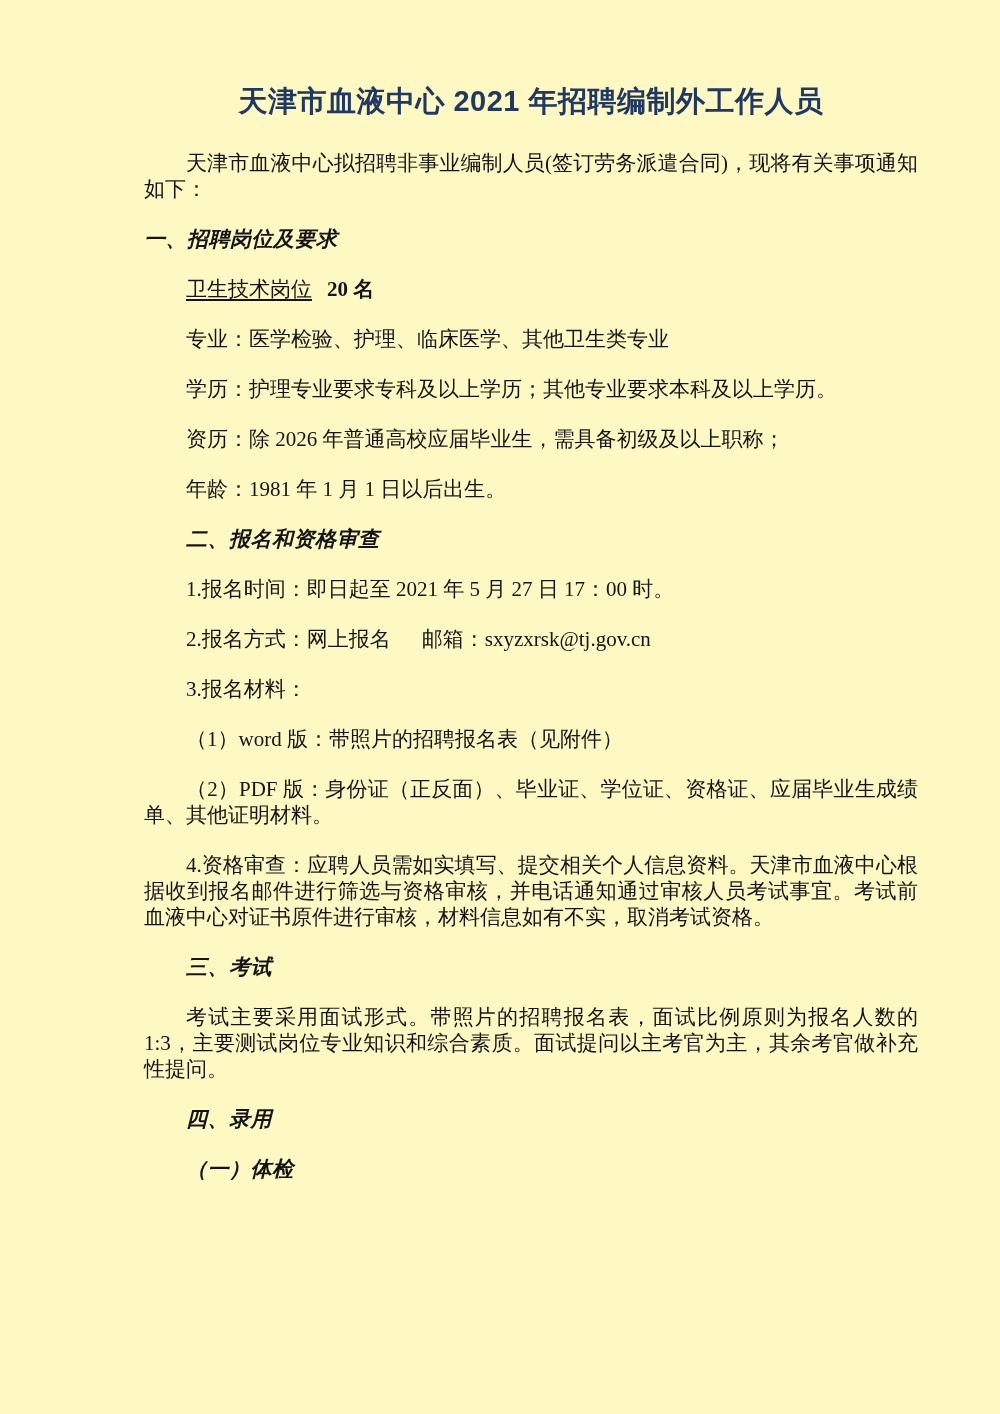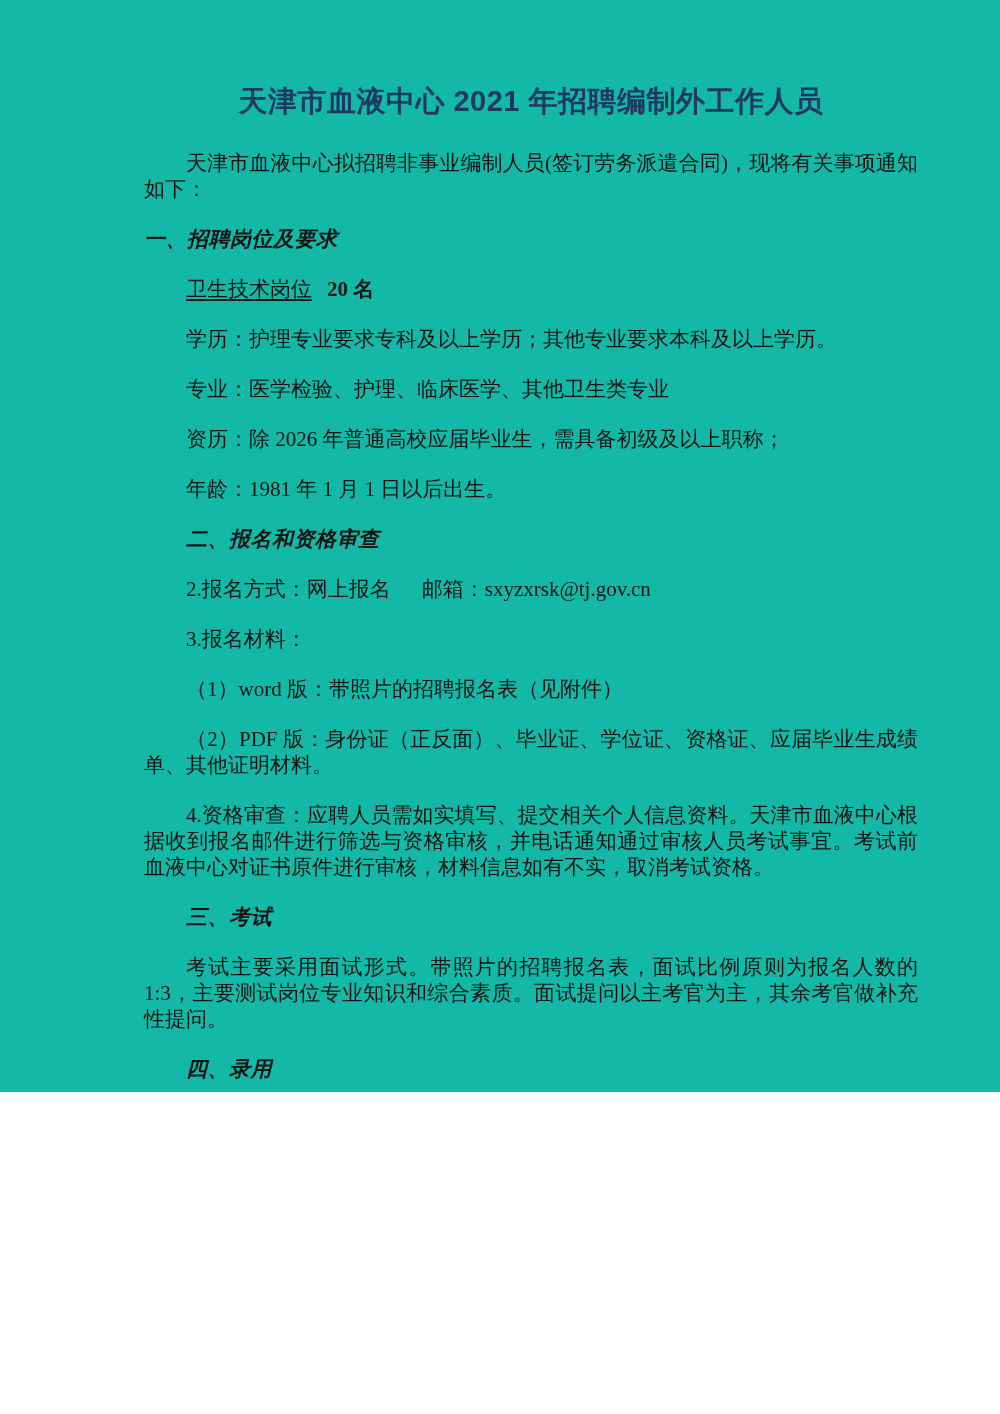--- a/index.html
+++ b/index.html
@@ -1,20 +1,20 @@
 <!DOCTYPE html>
 <html><head>
 <meta charset="utf-8">
 <style>
   html, body { margin: 0; padding: 0; background: #ffffff; }
   .page {
     position: relative;
     width: 1000px;
-    height: 1092px;
-    background: #14b8a6;
+    height: 1414px;
+    background: #fef9c3;
     box-sizing: border-box;
     padding: 85px 82px 40px 144px;
     font-family: "Liberation Serif", "DejaVu Serif", serif;
     font-size: 21px;
     line-height: 26px;
     color: #141414;
     overflow: hidden;
   }
   h1.title {
     font-family: "Liberation Sans", "DejaVu Sans", sans-serif;
@@ -47,30 +47,31 @@
 <div class="page">
 
   <h1 class="title" style="color: rgb(31, 56, 100);">天津市血液中心 2021 年招聘编制外工作人员</h1>
 
   <p class="indent">天津市血液中心拟招聘非事业编制人员(签订劳务派遣合同)，现将有关事项通知如下：</p>
 
   <p class="heading"><span>一、</span><span>招聘岗位及要求</span></p>
 
   <p class="indent"><span class="pos-name">卫生技术岗位</span><span class="pos-count">20 名</span></p>
 
+  <p class="indent">专业：医学检验、护理、临床医学、其他卫生类专业</p>
+
   <p class="indent">学历：护理专业要求专科及以上学历；其他专业要求本科及以上学历。</p>
-
-  <p class="indent">专业：医学检验、护理、临床医学、其他卫生类专业</p>
 
   <p class="indent">资历：除 2026 年普通高校应届毕业生，需具备初级及以上职称；</p>
 
   <p class="indent">年龄：1981 年 1 月 1 日以后出生。</p>
 
   <p class="heading indent"><span>二、</span><span>报名和资格审查</span></p>
 
+  <p class="indent">1.报名时间：即日起至 2021 年 5 月 27 日 17：00 时。</p>
 
   <p class="indent"><span>2.报名方式：网上报名</span><span class="email-part">邮箱：sxyzxrsk@tj.gov.cn</span></p>
 
   <p class="indent">3.报名材料：</p>
 
   <p class="indent">（1）word 版：带照片的招聘报名表（见附件）</p>
 
   <p class="indent">（2）PDF 版：身份证（正反面）、毕业证、学位证、资格证、应届毕业生成绩单、其他证明材料。</p>
 
   <p class="indent">4.资格审查：应聘人员需如实填写、提交相关个人信息资料。天津市血液中心根据收到报名邮件进行筛选与资格审核，并电话通知通过审核人员考试事宜。考试前血液中心对证书原件进行审核，材料信息如有不实，取消考试资格。</p>

